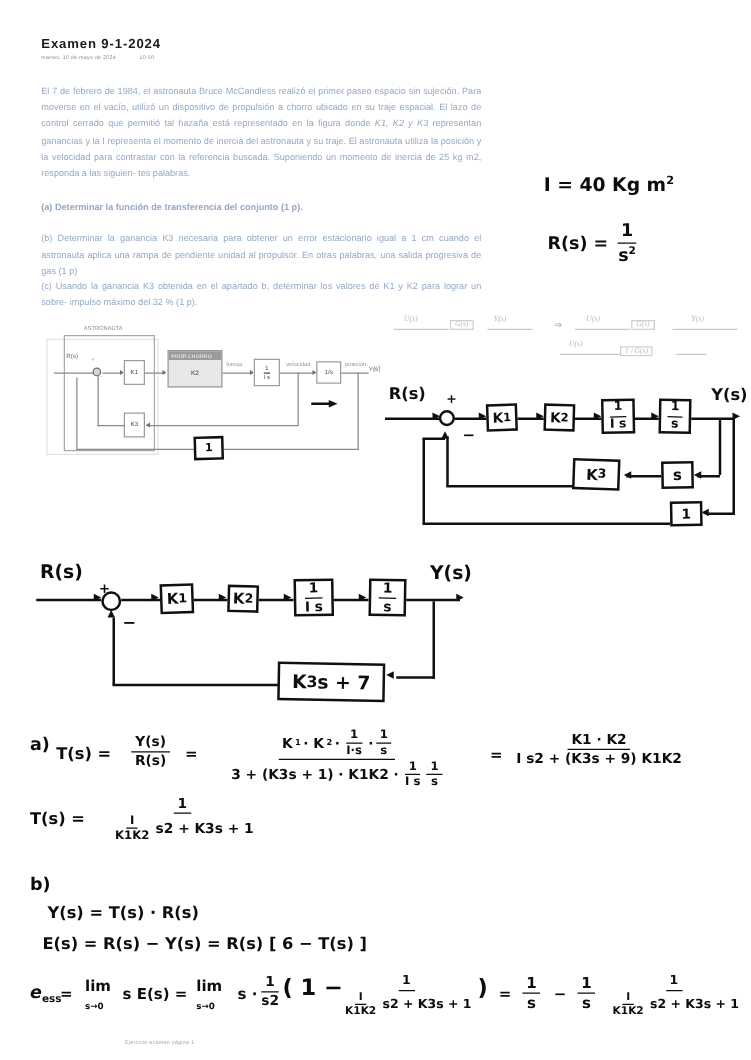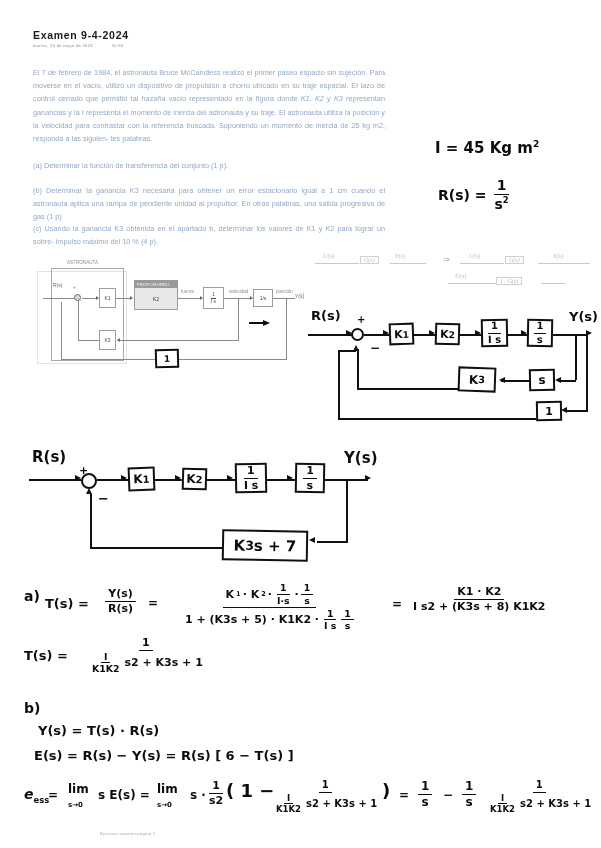--- a/index.html
+++ b/index.html
@@ -30,21 +30,21 @@
   
   .prose {
     position: absolute;
     color: #93a9c6;
     font-size: 7.3px;
     line-height: 13.2px;
     text-align: justify;
     font-family: "Liberation Sans", sans-serif;
   }
   #intro-paragraph { left: 33px; top: 66px; width: 352px; }
-  #item-a { left: 33px; top: 159px; width: 352px; }
+  #item-a { left: 33px; top: 159px; width: 352px; font-weight: bold; }
   #item-b { left: 33px; top: 184px; width: 352px; }
   #item-c { left: 33px; top: 222px; width: 352px; }
   .prose .var { font-style: italic; }
 
   
   #printed-diagram {
     position: absolute; left: 33px; top: 258px;
     width: 264px; height: 110px;
   }
   #printed-diagram .outerbox {
@@ -148,44 +148,44 @@
   }
 
   #footer {
     position: absolute; left: 100px; top: 831px;
     font-size: 4.3px; color: #a8a8a8; letter-spacing: .2px;
   }
 </style>
 </head>
 <body>
 
-<div id="doc-title">Examen 9-4-2024</div>
+<div id="doc-title">Examen 9-1-2024</div>
 <div id="doc-subtitle">
   <span>martes, 10 de mayo de 2024</span>
   <span class="sep"></span>
   <span>10:50</span>
 </div>
 
 <div class="prose" id="intro-paragraph">
   <span>El 7 de febrero de 1984, el astronauta Bruce McCandless realizó el primer paseo espacio sin sujeción. Para</span>
   <span>moverse en el vacío, utilizó un dispositivo de propulsión a chorro ubicado en su traje espacial. El lazo de control</span>
-  <span>cerrado que permitió tal hazaña vacío representado en la figura donde </span><span class="var">K1, K2 y K3</span><span> representan ganancias y la I</span>
+  <span>cerrado que permitió tal hazaña está representado en la figura donde </span><span class="var">K1, K2 y K3</span><span> representan ganancias y la I</span>
   <span>representa el momento de inercia del astronauta y su traje. El astronauta utiliza la posición y la velocidad para</span>
   <span>contrastar con la referencia buscada. Suponiendo un momento de inercia de 25 kg m2, responda a las siguien-</span>
   <span>tes palabras.</span>
 </div>
 
 <div class="prose" id="item-a">(a) Determinar la función de transferencia del conjunto (1 p).</div>
 <div class="prose" id="item-b">
   <span>(b) Determinar la ganancia K3 necesaria para obtener un error estacionario igual a 1 cm cuando el astronauta</span>
   <span>aplica una rampa de pendiente unidad al propulsor. En otras palabras, una salida progresiva de gas (1 p)</span>
 </div>
 <div class="prose" id="item-c">
   <span>(c) Usando la ganancia K3 obtenida en el apartado b, determinar los valores de K1 y K2 para lograr un sobre-</span>
-  <span>impulso máximo del 10 % (4 p).</span>
+  <span>impulso máximo del 32 % (1 p).</span>
 </div>
 
 <div id="printed-diagram">
   <div class="outerbox"></div>
   <div class="astrobox"></div>
   <div class="lbl" style="left:34px;top:2px;">ASTRONAUTA</div>
 
   <div class="lbl" style="left:20px;top:24px;font-size:5px;color:#6a6a6a;">R(s)</div>
   <div class="lbl" style="left:40px;top:27px;">+</div>
   <div class="lbl" style="left:47px;top:40px;">-</div>
@@ -261,21 +261,21 @@
 
   <div class="ptx" style="left:150px;top:20px;">U(s)</div>
   <div class="pl" style="left:143px;top:31px;width:48px;"></div>
   <div class="pbx" style="left:191px;top:25px;">1 / G(s)</div>
   <div class="pl" style="left:236px;top:31px;width:24px;"></div>
 
   <div class="ptx" style="left:-6px;top:38px;font-size:7px;color:#bdbdbd;font-style:normal;">a)</div>
 </div>
 
 <div class="hw" style="left:435px;top:139px;font-size:15px;">
-  <span>I = 45 Kg m</span><sup>2</sup>
+  <span>I = 40 Kg m</span><sup>2</sup>
 </div>
 
 <div class="hw" style="left:438px;top:178px;font-size:14px;display:flex;align-items:center;gap:5px;">
   <span>R(s) =</span>
   <span class="fr">
     <span class="n">1</span>
     <span class="d"><span>s</span><sup>2</sup></span>
   </span>
 </div>
 
@@ -429,39 +429,39 @@
         <span class="n">1</span>
         <span class="d">I·s</span>
       </span>
       <span>·</span>
       <span class="fr sm">
         <span class="n">1</span>
         <span class="d">s</span>
       </span>
     </span>
     <span class="d" style="display:inline-flex;align-items:center;gap:2px;">
-      <span>1 + (K3s + 5) · K1K2 ·</span>
+      <span>3 + (K3s + 1) · K1K2 ·</span>
       <span class="fr sm">
         <span class="n">1</span>
         <span class="d">I s</span>
       </span>
       <span class="fr sm">
         <span class="n">1</span>
         <span class="d">s</span>
       </span>
     </span>
   </span>
 </div>
 
 <div class="hw" style="left:392px;top:597px;font-size:12px;">=</div>
 
 <div class="hw" style="left:410px;top:586px;font-size:11px;">
   <span class="fr">
     <span class="n">K1 · K2</span>
-    <span class="d">I s2 + (K3s + 8) K1K2</span>
+    <span class="d">I s2 + (K3s + 9) K1K2</span>
   </span>
 </div>
 
 <div class="hw" style="left:24px;top:648px;font-size:13px;">T(s) =</div>
 <div class="hw" style="left:86px;top:637px;font-size:11px;">
   <span class="fr">
     <span class="n">1</span>
     <span class="d" style="display:inline-flex;align-items:center;gap:2px;">
       <span class="fr sm">
         <span class="n">I</span>

